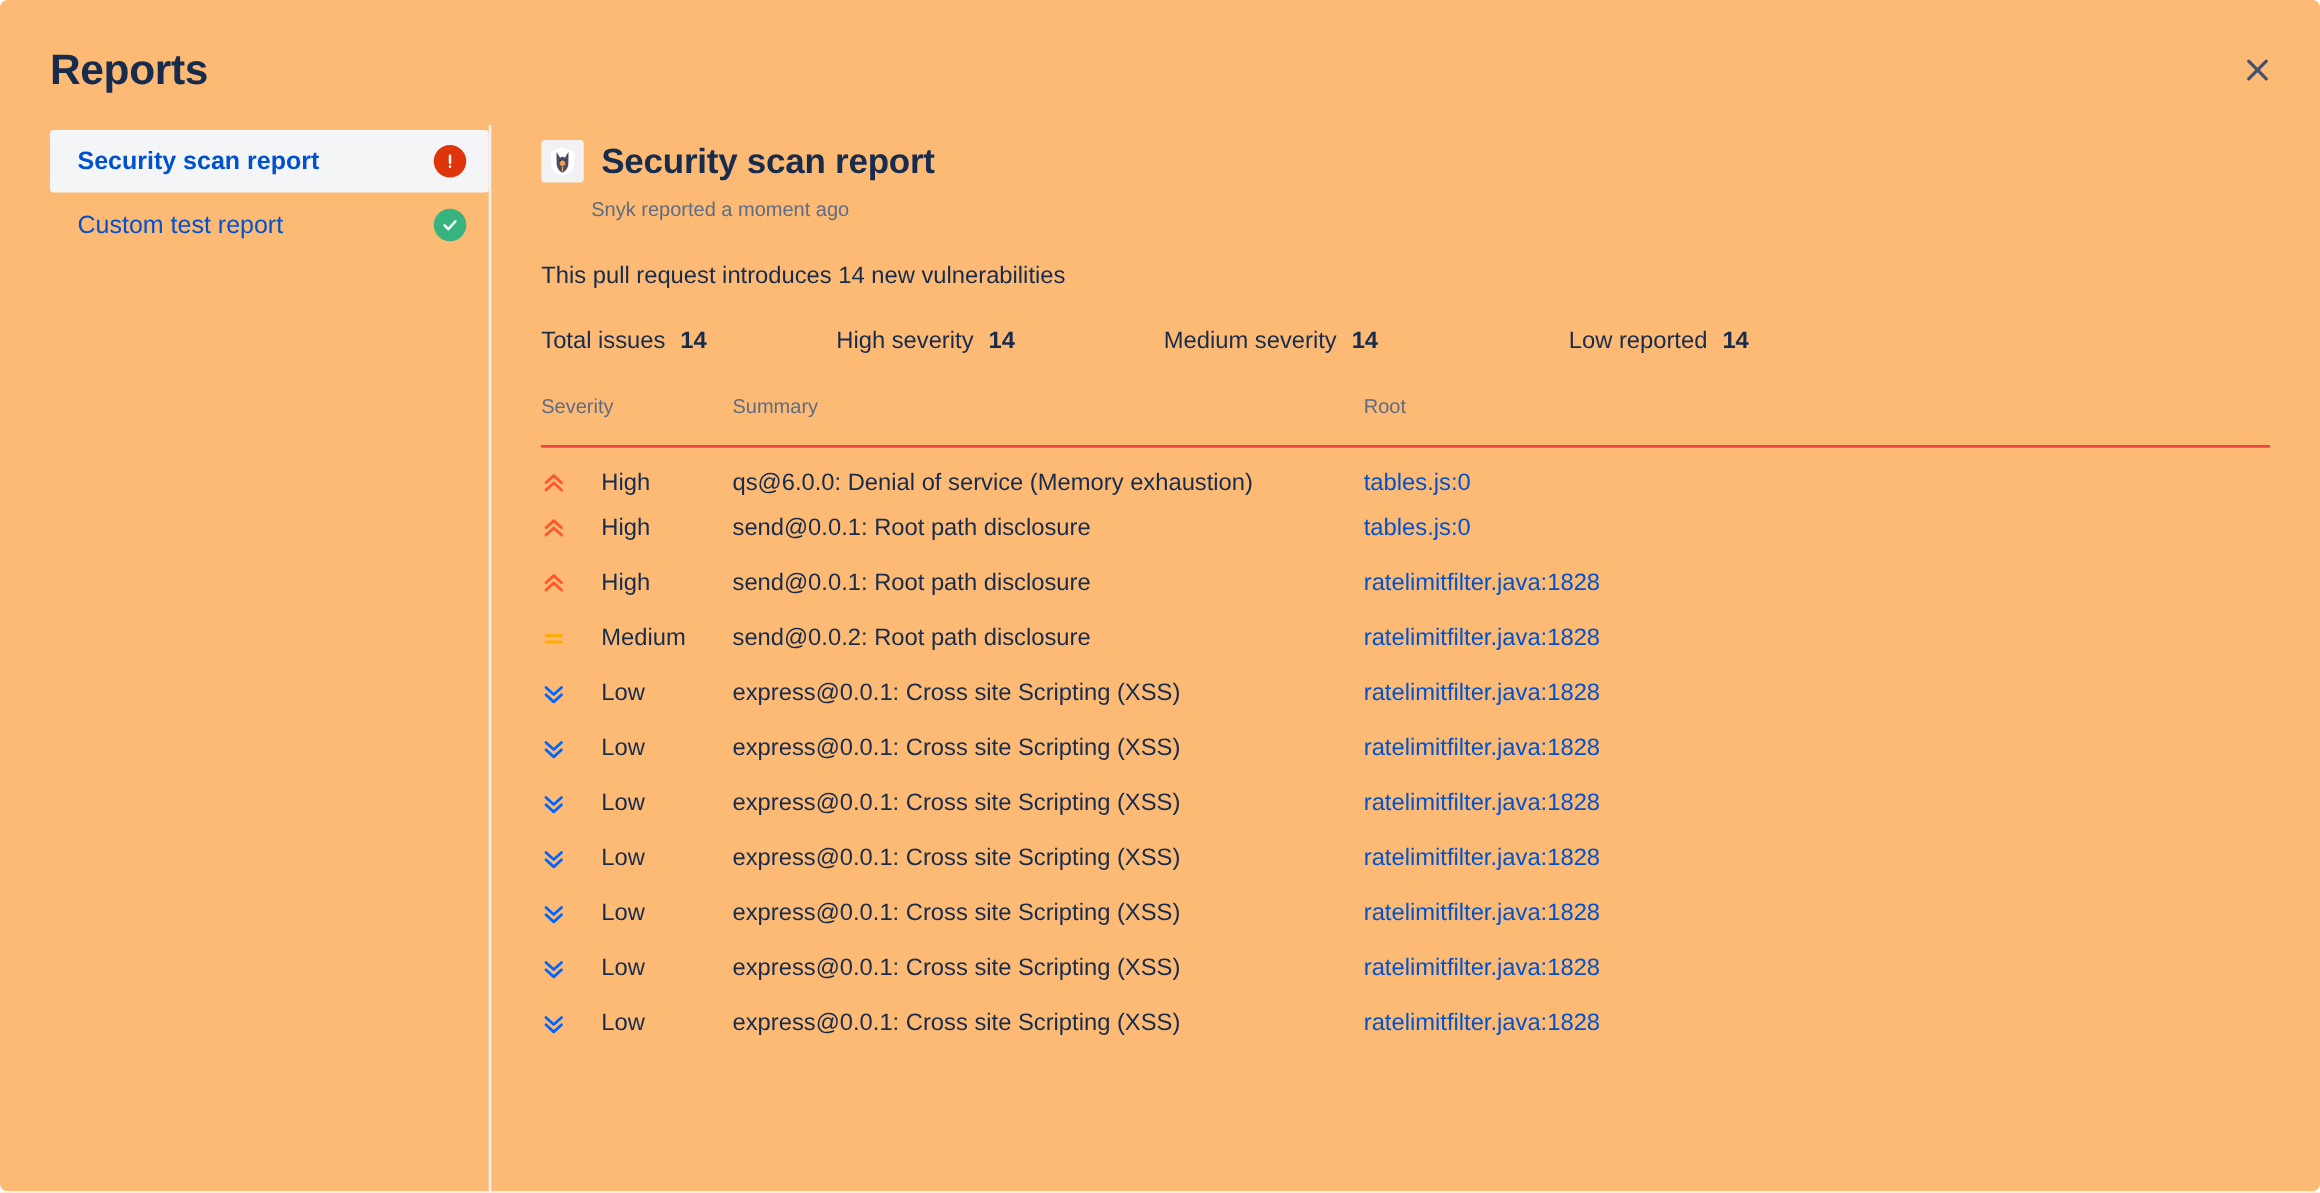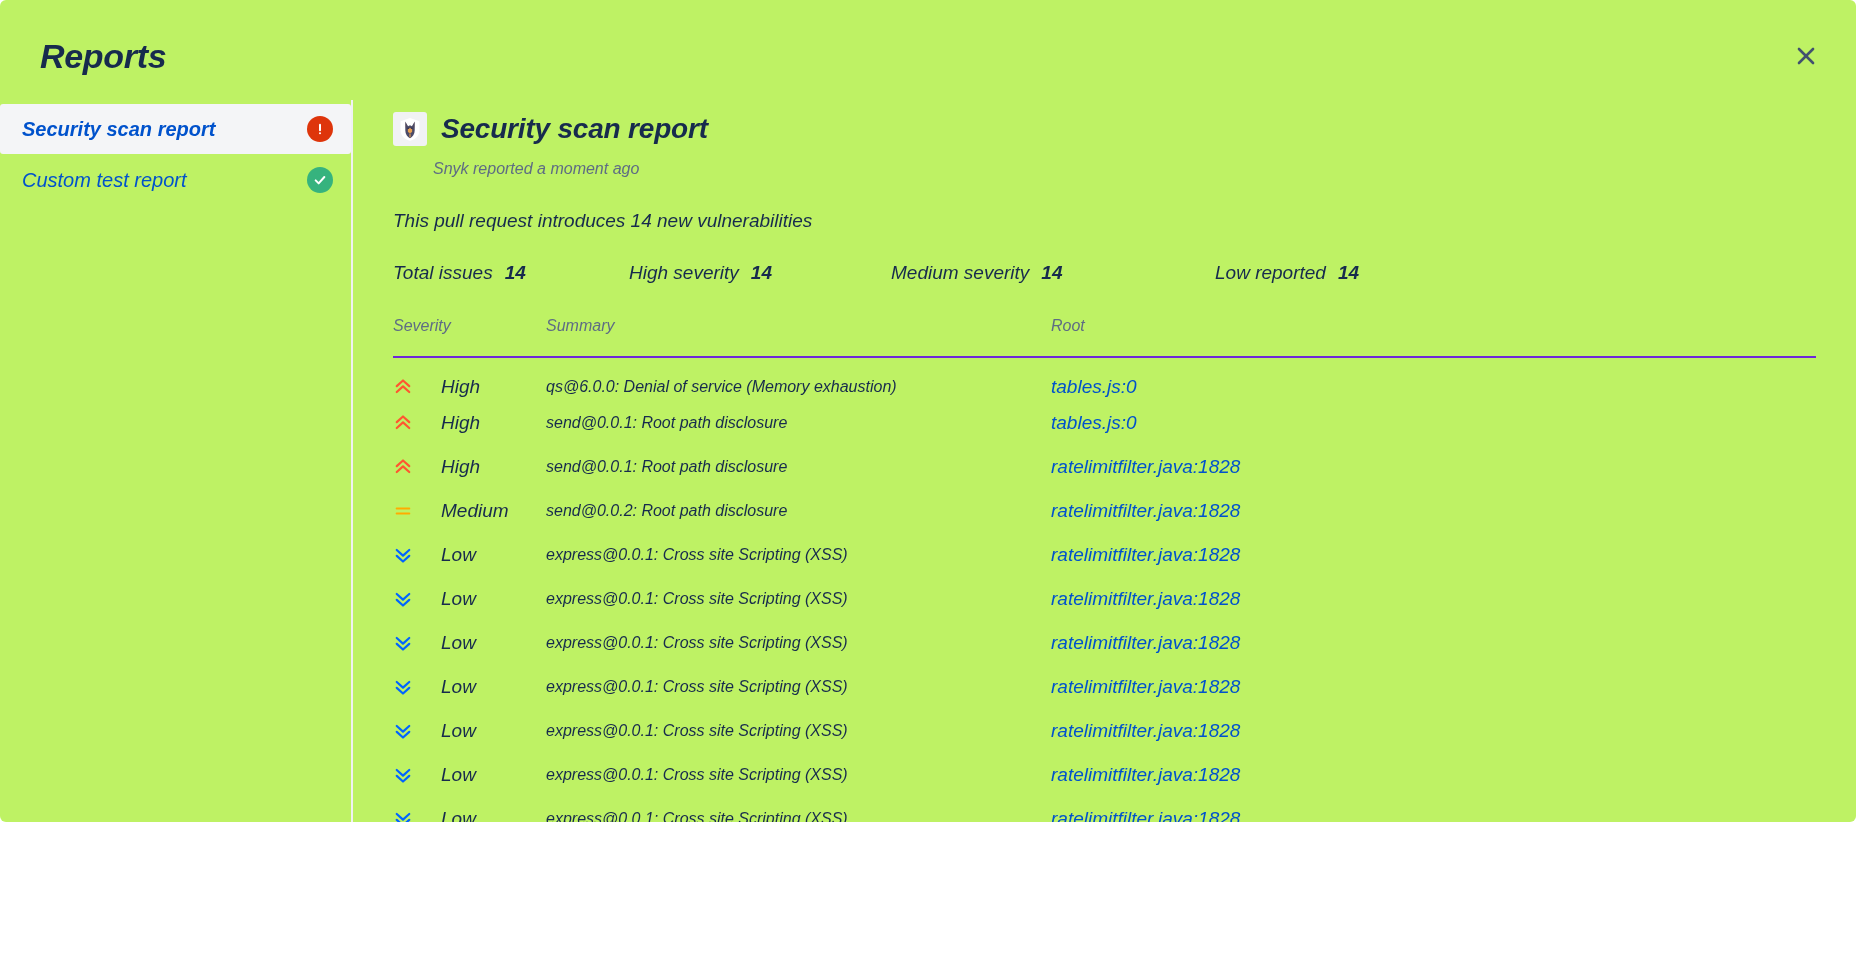--- a/index.html
+++ b/index.html
@@ -9,25 +9,24 @@
     width: 1856px;
     height: 954px;
     background: #ffffff;
     font-family: "Liberation Sans", sans-serif;
     -webkit-font-smoothing: antialiased;
   }
 
   .modal {
     position: relative;
     width: 1856px;
-    height: 822px;
-    background: #bef264;
+    height: 953px;
+    background: #fdba74;
     border-radius: 6px;
     overflow: hidden;
-    font-style: italic;
   }
 
   
   .modal-header {
     position: relative;
     height: 100px;
     padding: 36px 40px 0 40px;
   }
 
   .page-title {
@@ -51,20 +50,21 @@
     cursor: pointer;
     background: transparent;
     border: none;
   }
   .close-button svg { display: block; }
 
   
   .modal-body {
     display: flex;
     height: 854px;
+    padding-left: 40px;
   }
 
   
   .sidebar {
     width: 351px;
     flex: 0 0 351px;
     padding-top: 4px;
   }
 
   .sidebar-item {
@@ -188,21 +188,21 @@
     table-layout: fixed;
   }
 
   .issues-table th {
     text-align: left;
     font-size: 16px;
     font-weight: normal;
     color: #5E6C84;
     padding: 0 0 19px 0;
     line-height: 22px;
-    border-bottom: 2px solid #6d28d9;
+    border-bottom: 2px solid #ef4444;
   }
 
   .col-severity { width: 153px; }
   .col-summary  { width: 505px; }
   .col-file     { width: auto; }
 
   .issues-table td {
     padding: 0;
     vertical-align: middle;
     height: 44px;
@@ -224,21 +224,21 @@
   }
   .severity-icon svg { display: block; }
 
   .severity-label {
     font-size: 19px;
     color: #172B4D;
     line-height: 24px;
   }
 
   .summary-cell {
-    font-size: 16px;
+    font-size: 19px;
     color: #172B4D;
     line-height: 24px;
     white-space: nowrap;
   }
 
   .file-link {
     font-size: 19px;
     color: #0052CC;
     line-height: 24px;
     text-decoration: none;

